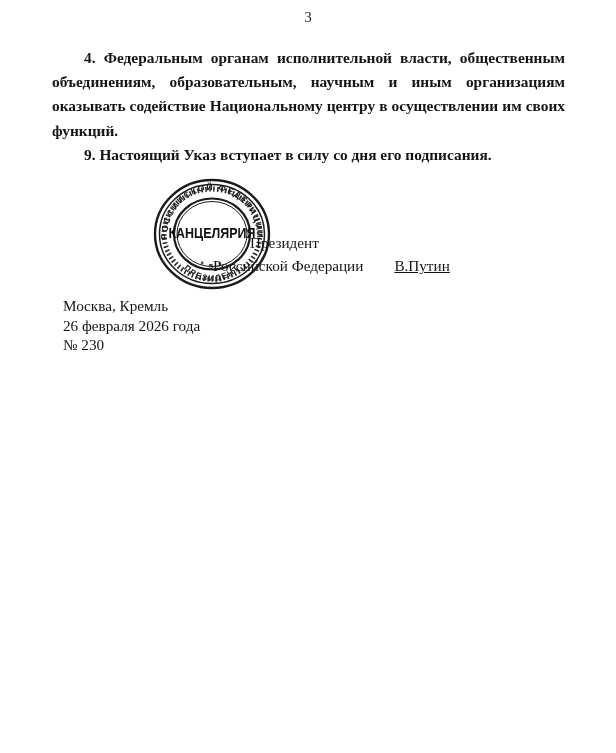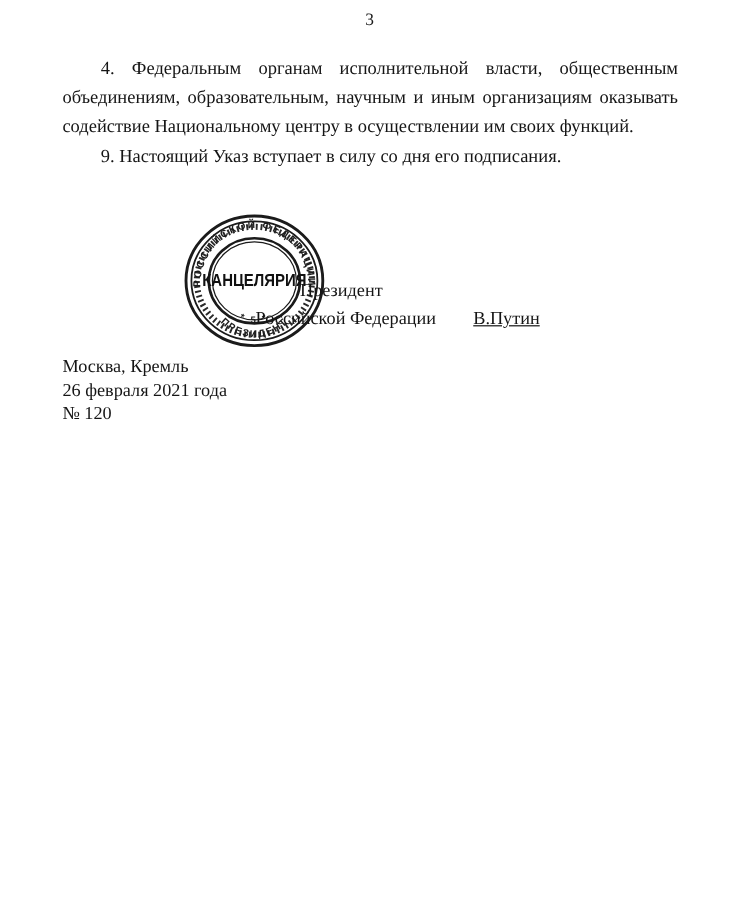--- a/index.html
+++ b/index.html
@@ -45,20 +45,21 @@
   }
 
   .para {
     margin: 0;
     text-align: justify;
     text-justify: inter-word;
     text-indent: 32px;
     font-size: 15.4px;
     line-height: 24.2px;
     color: #151515;
+    font-weight: bold;
   }
 
   .para + .para {
     margin-top: 0;
   }
 
   
   .seal {
     position: absolute;
     left: 150px;
@@ -104,20 +105,21 @@
   .footer {
     position: absolute;
     left: 52px;
     top: 296px;
     font-size: 15.2px;
     line-height: 19.6px;
     color: #151515;
   }
   .footer div {
     white-space: nowrap;
+    margin-left: 11px;
   }
 </style>
 </head>
 <body>
 
 <div class="page">
 
   <div class="page-number">3</div>
 
   <div class="body-text">
@@ -160,17 +162,17 @@
   <div class="signature">
     <div class="sig-line-1">Президент</div>
     <div class="sig-line-2">
       <span class="sig-role-2">Российской Федерации</span>
       <span class="sig-name">В.Путин</span>
     </div>
   </div>
 
   <div class="footer">
     <div>Москва, Кремль</div>
-    <div>26 февраля 2021 года</div>
-    <div>№ 120</div>
+    <div>26 февраля 2026 года</div>
+    <div>№ 230</div>
   </div>
 
 </div>
 
 </body></html>

